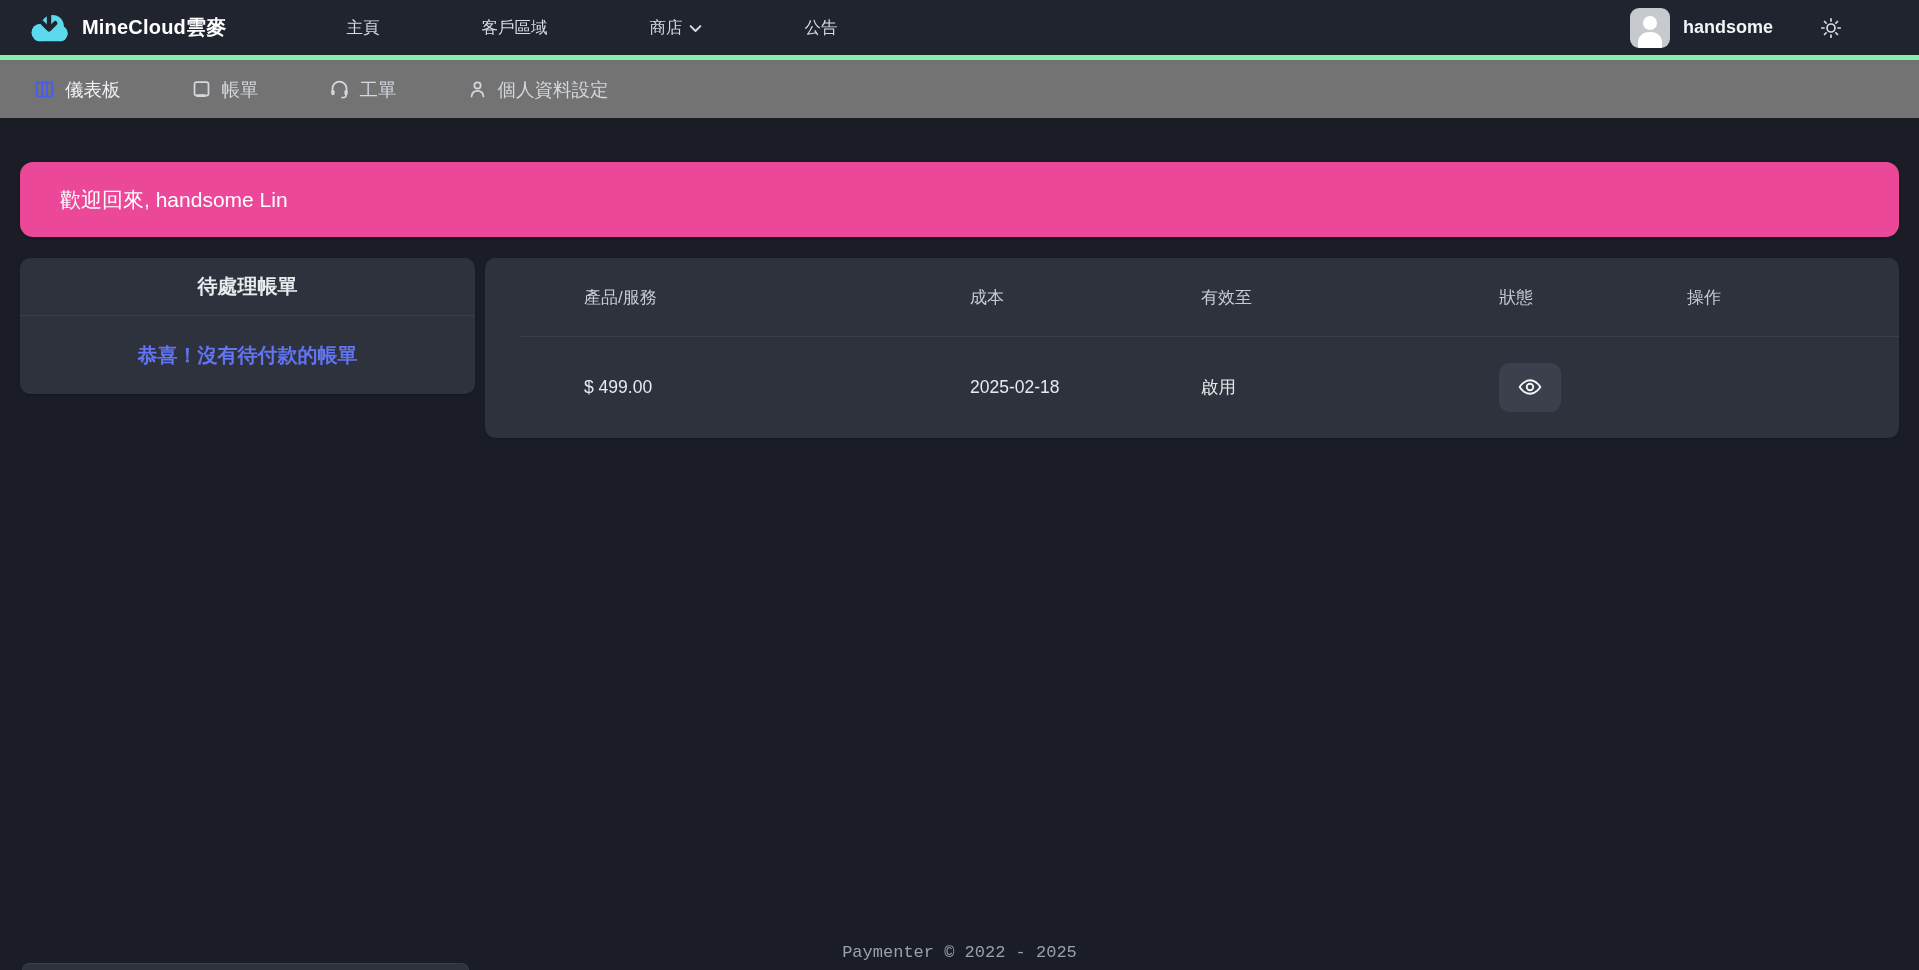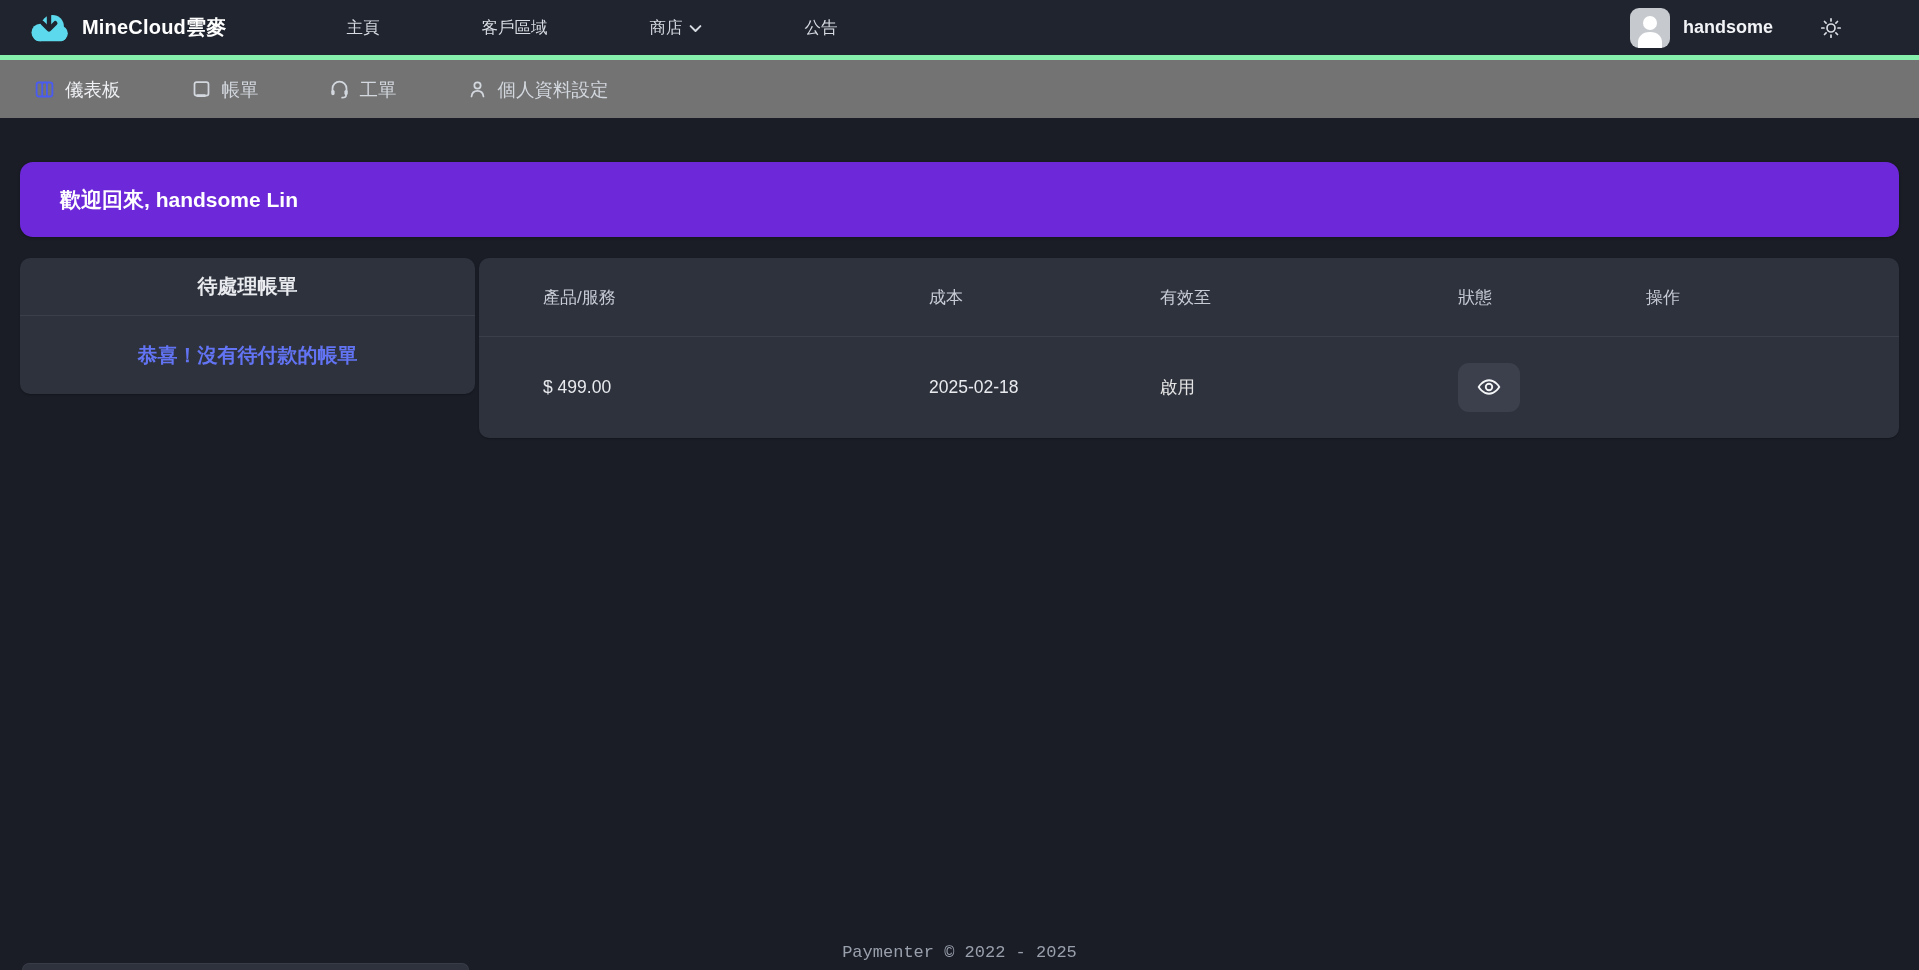--- a/index.html
+++ b/index.html
@@ -35,43 +35,43 @@
     height:58px; background:#737373; display:flex; align-items:center;
     padding-left:34px; gap:70px;
   }
   .subnav-item { display:flex; align-items:center; gap:10px; font-size:18.5px; color:#d3d8df; cursor:pointer; white-space:nowrap; }
   .subnav-item .ic { width:21px; height:21px; display:block; }
   .subnav-item.active { color:#eef0f4; }
 
   
   .content { padding:0 20px; }
   .banner {
-    margin-top:44px; height:75px; background:#6d28d9; border-radius:13px;
+    margin-top:44px; height:75px; background:#ec4899; border-radius:13px;
     display:flex; align-items:center; padding-left:40px;
-    color:#ffffff; font-size:21px; font-weight:bold;
+    color:#ffffff; font-size:21px; font-weight:normal;
     box-shadow:0 1px 3px rgba(0,0,0,.25);
   }
-  .cards-row { margin-top:21px; display:flex; gap:4px; align-items:flex-start; }
+  .cards-row { margin-top:21px; display:flex; gap:10px; align-items:flex-start; }
 
   .panel { background:#2e323d; border-radius:10px; box-shadow:0 1px 2px rgba(0,0,0,.25); }
 
   .pending-card { width:455px; overflow:hidden; }
   .pending-card .card-head {
     height:58px; display:flex; align-items:center; justify-content:center;
     border-bottom:1px solid #3b3f4a; font-size:20px; font-weight:bold; color:#e9ebef;
   }
   .pending-card .card-body {
     height:78px; display:flex; align-items:center; justify-content:center;
     color:#6274f3; font-size:20px; font-weight:bold;
   }
 
   .table-card { flex:1; height:180px; overflow:hidden; }
   .tgrid {
     display:grid; grid-template-columns:386px 231px 298px 188px 1fr;
-    padding-left:64px; align-items:center;
+    padding-left:64px; align-items:center;margin-left:35px;
   }
   .thead { height:79px; border-bottom:1px solid #3b3f4a; color:#c6cbd4; font-size:17px; }
   .trow  { height:100px; font-size:17.5px; color:#e8eaee; }
   .cell-product { font-weight:bold; color:#f3f5f8; font-size:18px; }
   .cell-status { color:#e5e5e5; }
   .eye-btn {
     width:62px; height:49px; border:none; border-radius:11px; background:#3b404c;
     display:flex; align-items:center; justify-content:center; cursor:pointer;
   }
 

